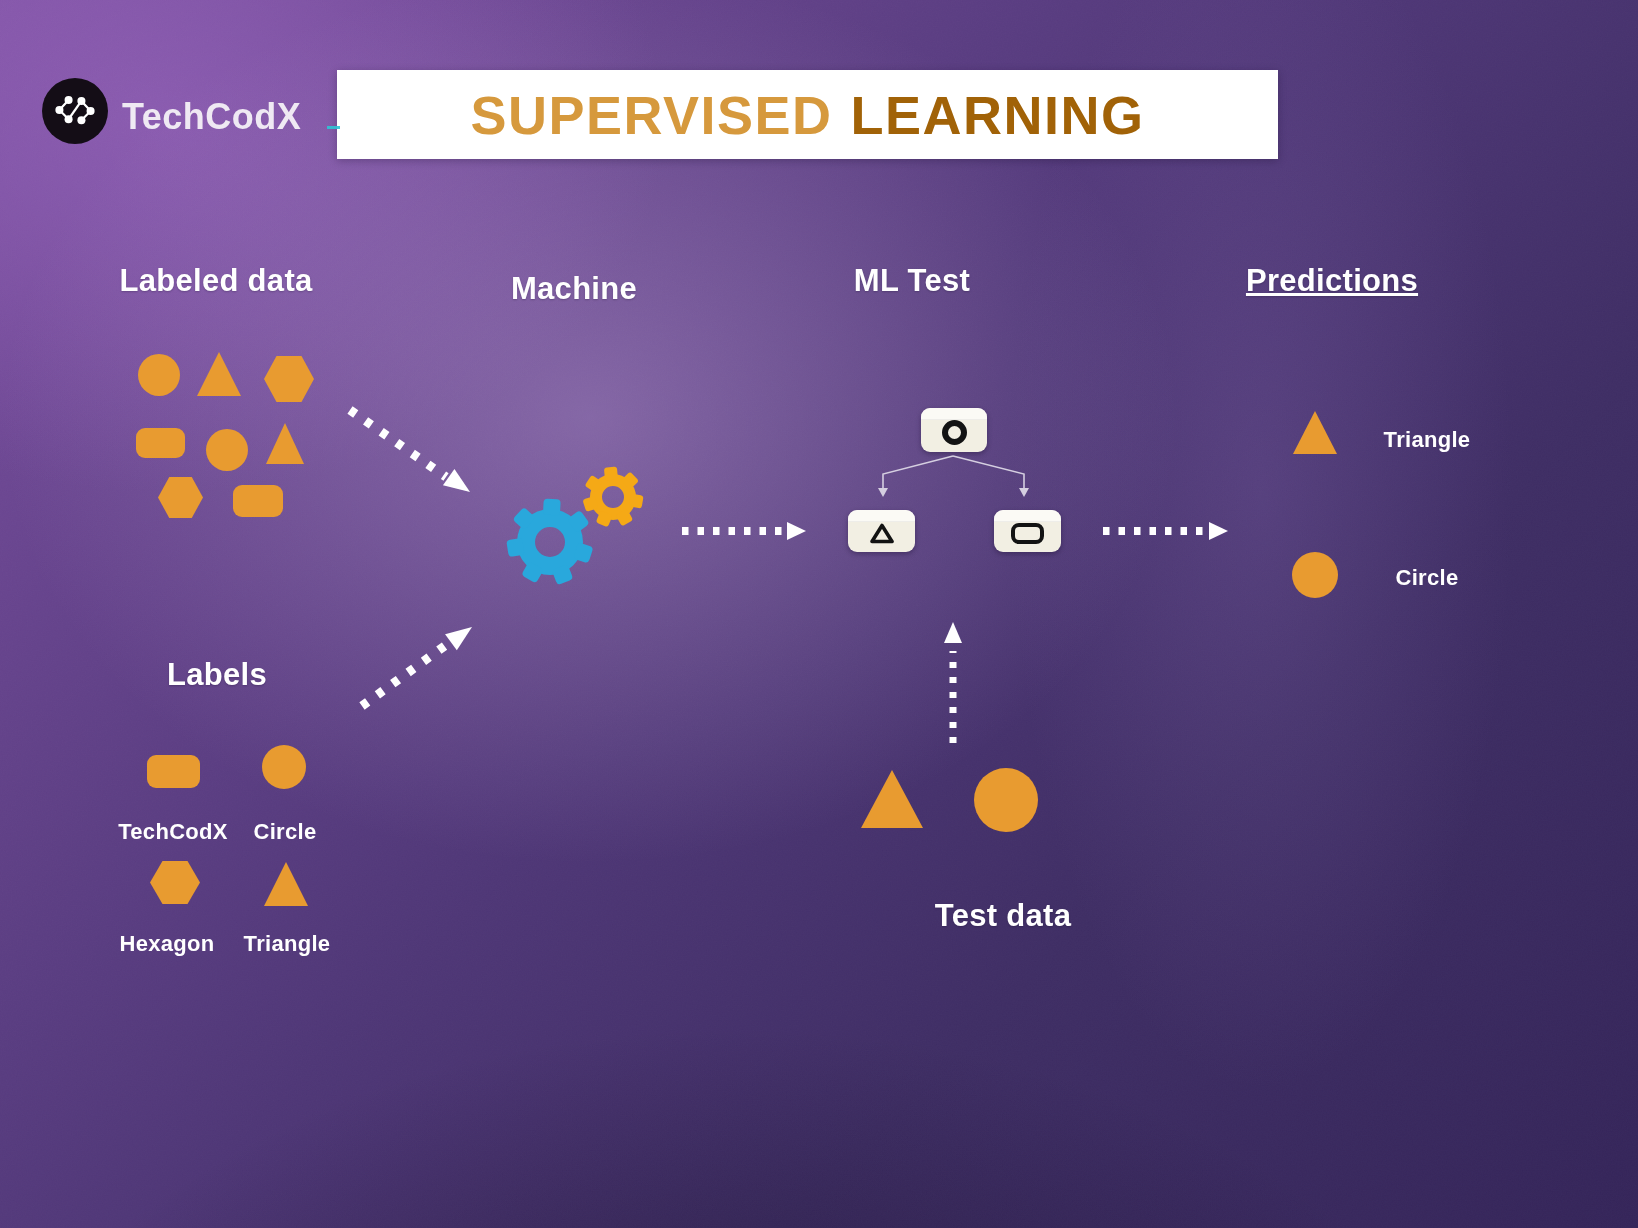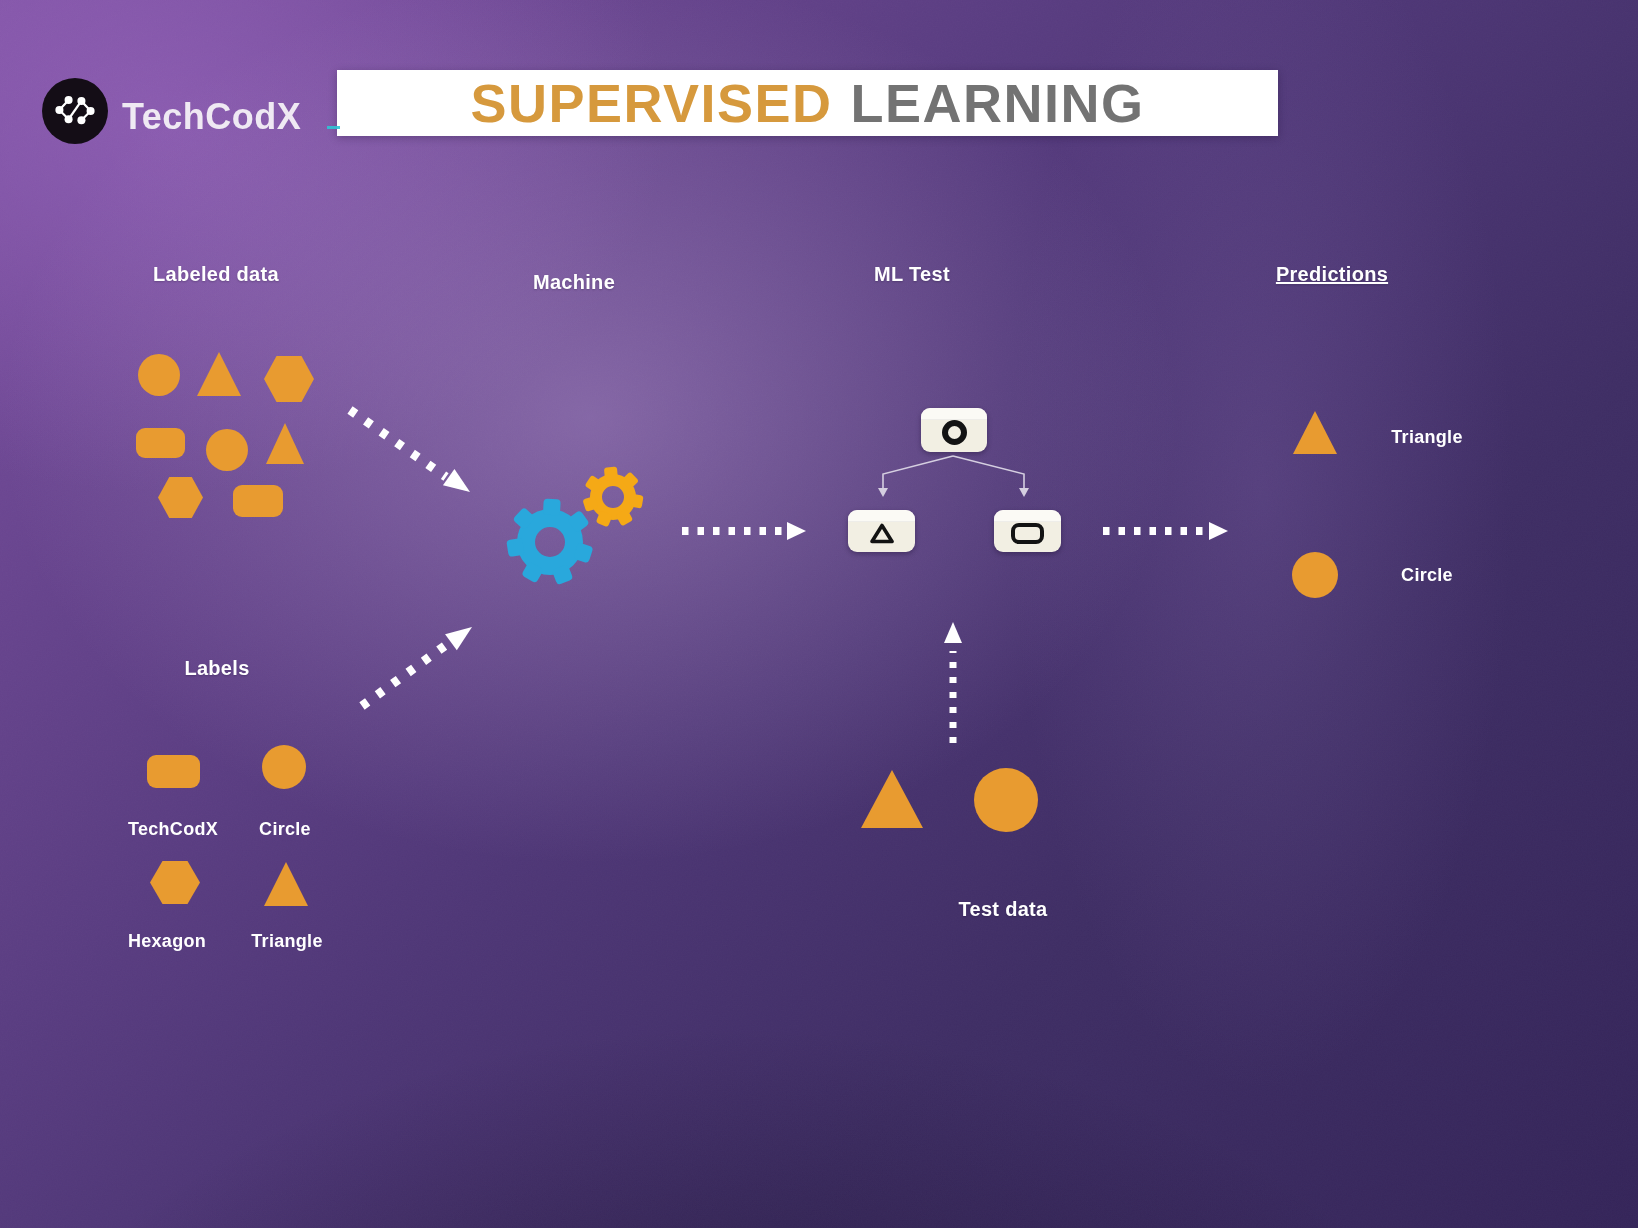--- a/index.html
+++ b/index.html
@@ -14,39 +14,39 @@
       linear-gradient(135deg,#7c50a1 0%,#64428b 24%,#4e3676 48%,#3e2d64 70%,#342459 100%);
   }
   .noise{position:absolute;inset:0;z-index:1;pointer-events:none;opacity:.5;}
   .layer{position:absolute;inset:0;z-index:2;}
   .abs{position:absolute;}
 
   
   .logo-badge{left:42px;top:78px;width:66px;height:66px;border-radius:50%;background:#140d16;
     display:flex;align-items:center;justify-content:center;}
   .brand-name{left:122px;top:96px;font-size:36px;font-weight:bold;color:#efe9f3;letter-spacing:.5px;}
-  .title-banner{left:337px;top:70px;width:941px;height:66px;background:#ffffff;
+  .title-banner{left:337px;top:70px;width:941px;height:89px;background:#ffffff;
     display:flex;align-items:center;justify-content:center;box-shadow:0 2px 8px rgba(20,10,40,.28);}
   .title-banner .t1{color:#d6993d;}
-  .title-banner .t2{color:#737373;margin-left:18px;}
+  .title-banner .t2{color:#a16207;margin-left:18px;}
   .title-banner span{font-size:54px;font-weight:800;letter-spacing:1.5px;}
   .teal-artifact{left:327px;top:126px;width:13px;height:3px;background:#2fc3d4;opacity:.9;}
 
   
-  .col-header,.section-heading{color:#ffffff;font-size:20px;font-weight:bold;letter-spacing:.3px;
+  .col-header,.section-heading{color:#ffffff;font-size:31px;font-weight:bold;letter-spacing:.3px;
     transform:translateX(-50%);white-space:nowrap;text-shadow:0 1px 2px rgba(20,10,40,.25);}
 
   
   .shp{background:#e89b30;}
   .shp.circle{border-radius:50%;}
   .shp.triangle{clip-path:polygon(50% 0,100% 100%,0 100%);}
   .shp.hexagon{clip-path:polygon(25% 0,75% 0,100% 50%,75% 100%,25% 100%,0 50%);}
   .shp.rrect{border-radius:9px;}
 
-  .small-label{color:#ffffff;font-size:18px;font-weight:bold;letter-spacing:.3px;
+  .small-label{color:#ffffff;font-size:22px;font-weight:bold;letter-spacing:.3px;
     transform:translateX(-50%);white-space:nowrap;}
 
   
   .node{background:#f2efe3;border-radius:9px;box-shadow:0 2px 5px rgba(20,10,40,.35);
     display:flex;align-items:center;justify-content:center;}
   .node::before{content:"";position:absolute;left:0;right:0;top:0;height:11px;
     background:rgba(255,255,255,.65);border-bottom:1px solid rgba(0,0,0,.05);
     border-radius:9px 9px 0 0;}
   .ring-icon{width:13px;height:13px;border:6.5px solid #131313;border-radius:50%;margin-top:4px;}
   .pill-icon{width:25px;height:13px;border:4px solid #131313;border-radius:8px;margin-top:4px;}

